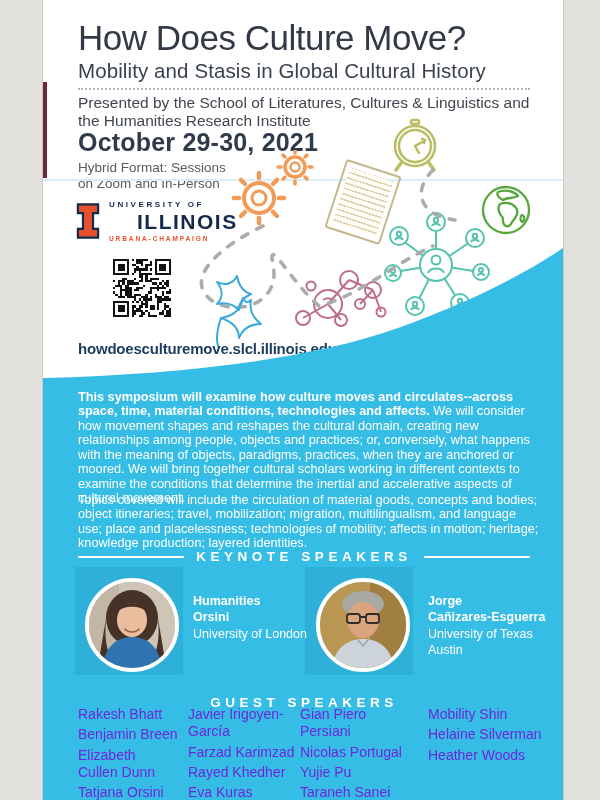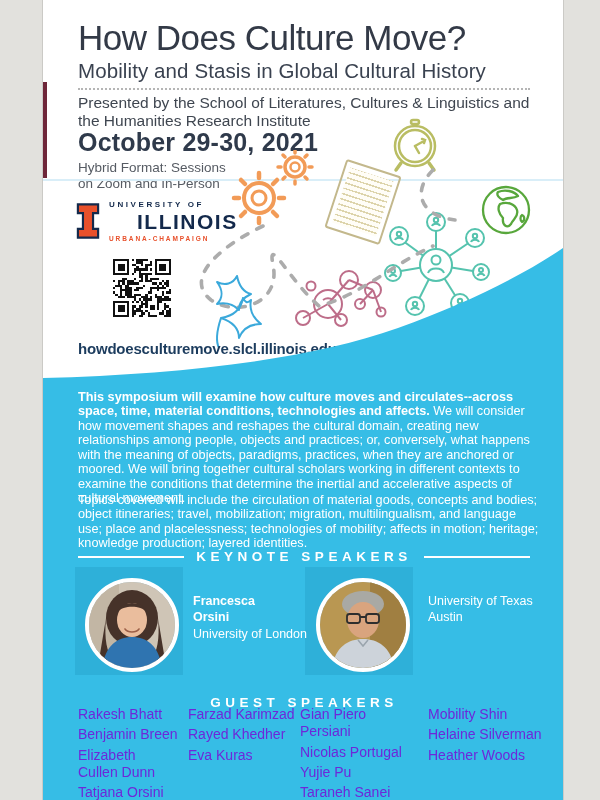--- a/index.html
+++ b/index.html
@@ -482,43 +482,46 @@
           <rect x="27" y="32" width="13" height="9" rx="2.5"></rect>
           <rect x="46" y="32" width="13" height="9" rx="2.5"></rect>
           <line x1="40" y1="35" x2="46" y2="35"></line>
         </g>
         <path d="M12,86 C15,65 28,57 43,57 C58,57 71,65 74,86 Z" fill="#cdd3da"></path>
         <path d="M38,58 l5,6 5,-6" stroke="#9aa4ad" stroke-width="1.5" fill="none"></path>
       </svg>
     </div>
 
     <div class="abs kn-text t1">
-      <div class="kn-name">Francesca
+      <div class="kn-name">Humanities
 Orsini</div>
       <div class="kn-aff">University of London</div>
     </div>
     <div class="abs kn-text t2">
+      <div class="kn-name">Jorge
+Cañizares-Esguerra</div>
       <div class="kn-aff">University of Texas
 Austin</div>
     </div>
 
     <div class="abs section-header gs-header">
       <div class="line"></div>
       <div class="label">GUEST SPEAKERS</div>
       <div class="line"></div>
     </div>
 
     <div class="abs guest-grid">
       <div class="guest-col c1">
           <div class="guest-name">Rakesh Bhatt</div>
           <div class="guest-name">Benjamin Breen</div>
           <div class="guest-name">Elizabeth Cullen Dunn</div>
           <div class="guest-name">Tatjana Orsini</div>
         </div>
       <div class="guest-col c2">
+          <div class="guest-name">Javier Irigoyen-García</div>
           <div class="guest-name">Farzad Karimzad</div>
           <div class="guest-name">Rayed Khedher</div>
           <div class="guest-name">Eva Kuras</div>
         </div>
       <div class="guest-col c3">
           <div class="guest-name">Gian Piero Persiani</div>
           <div class="guest-name">Nicolas Portugal</div>
           <div class="guest-name">Yujie Pu</div>
           <div class="guest-name">Taraneh Sanei</div>
         </div>

